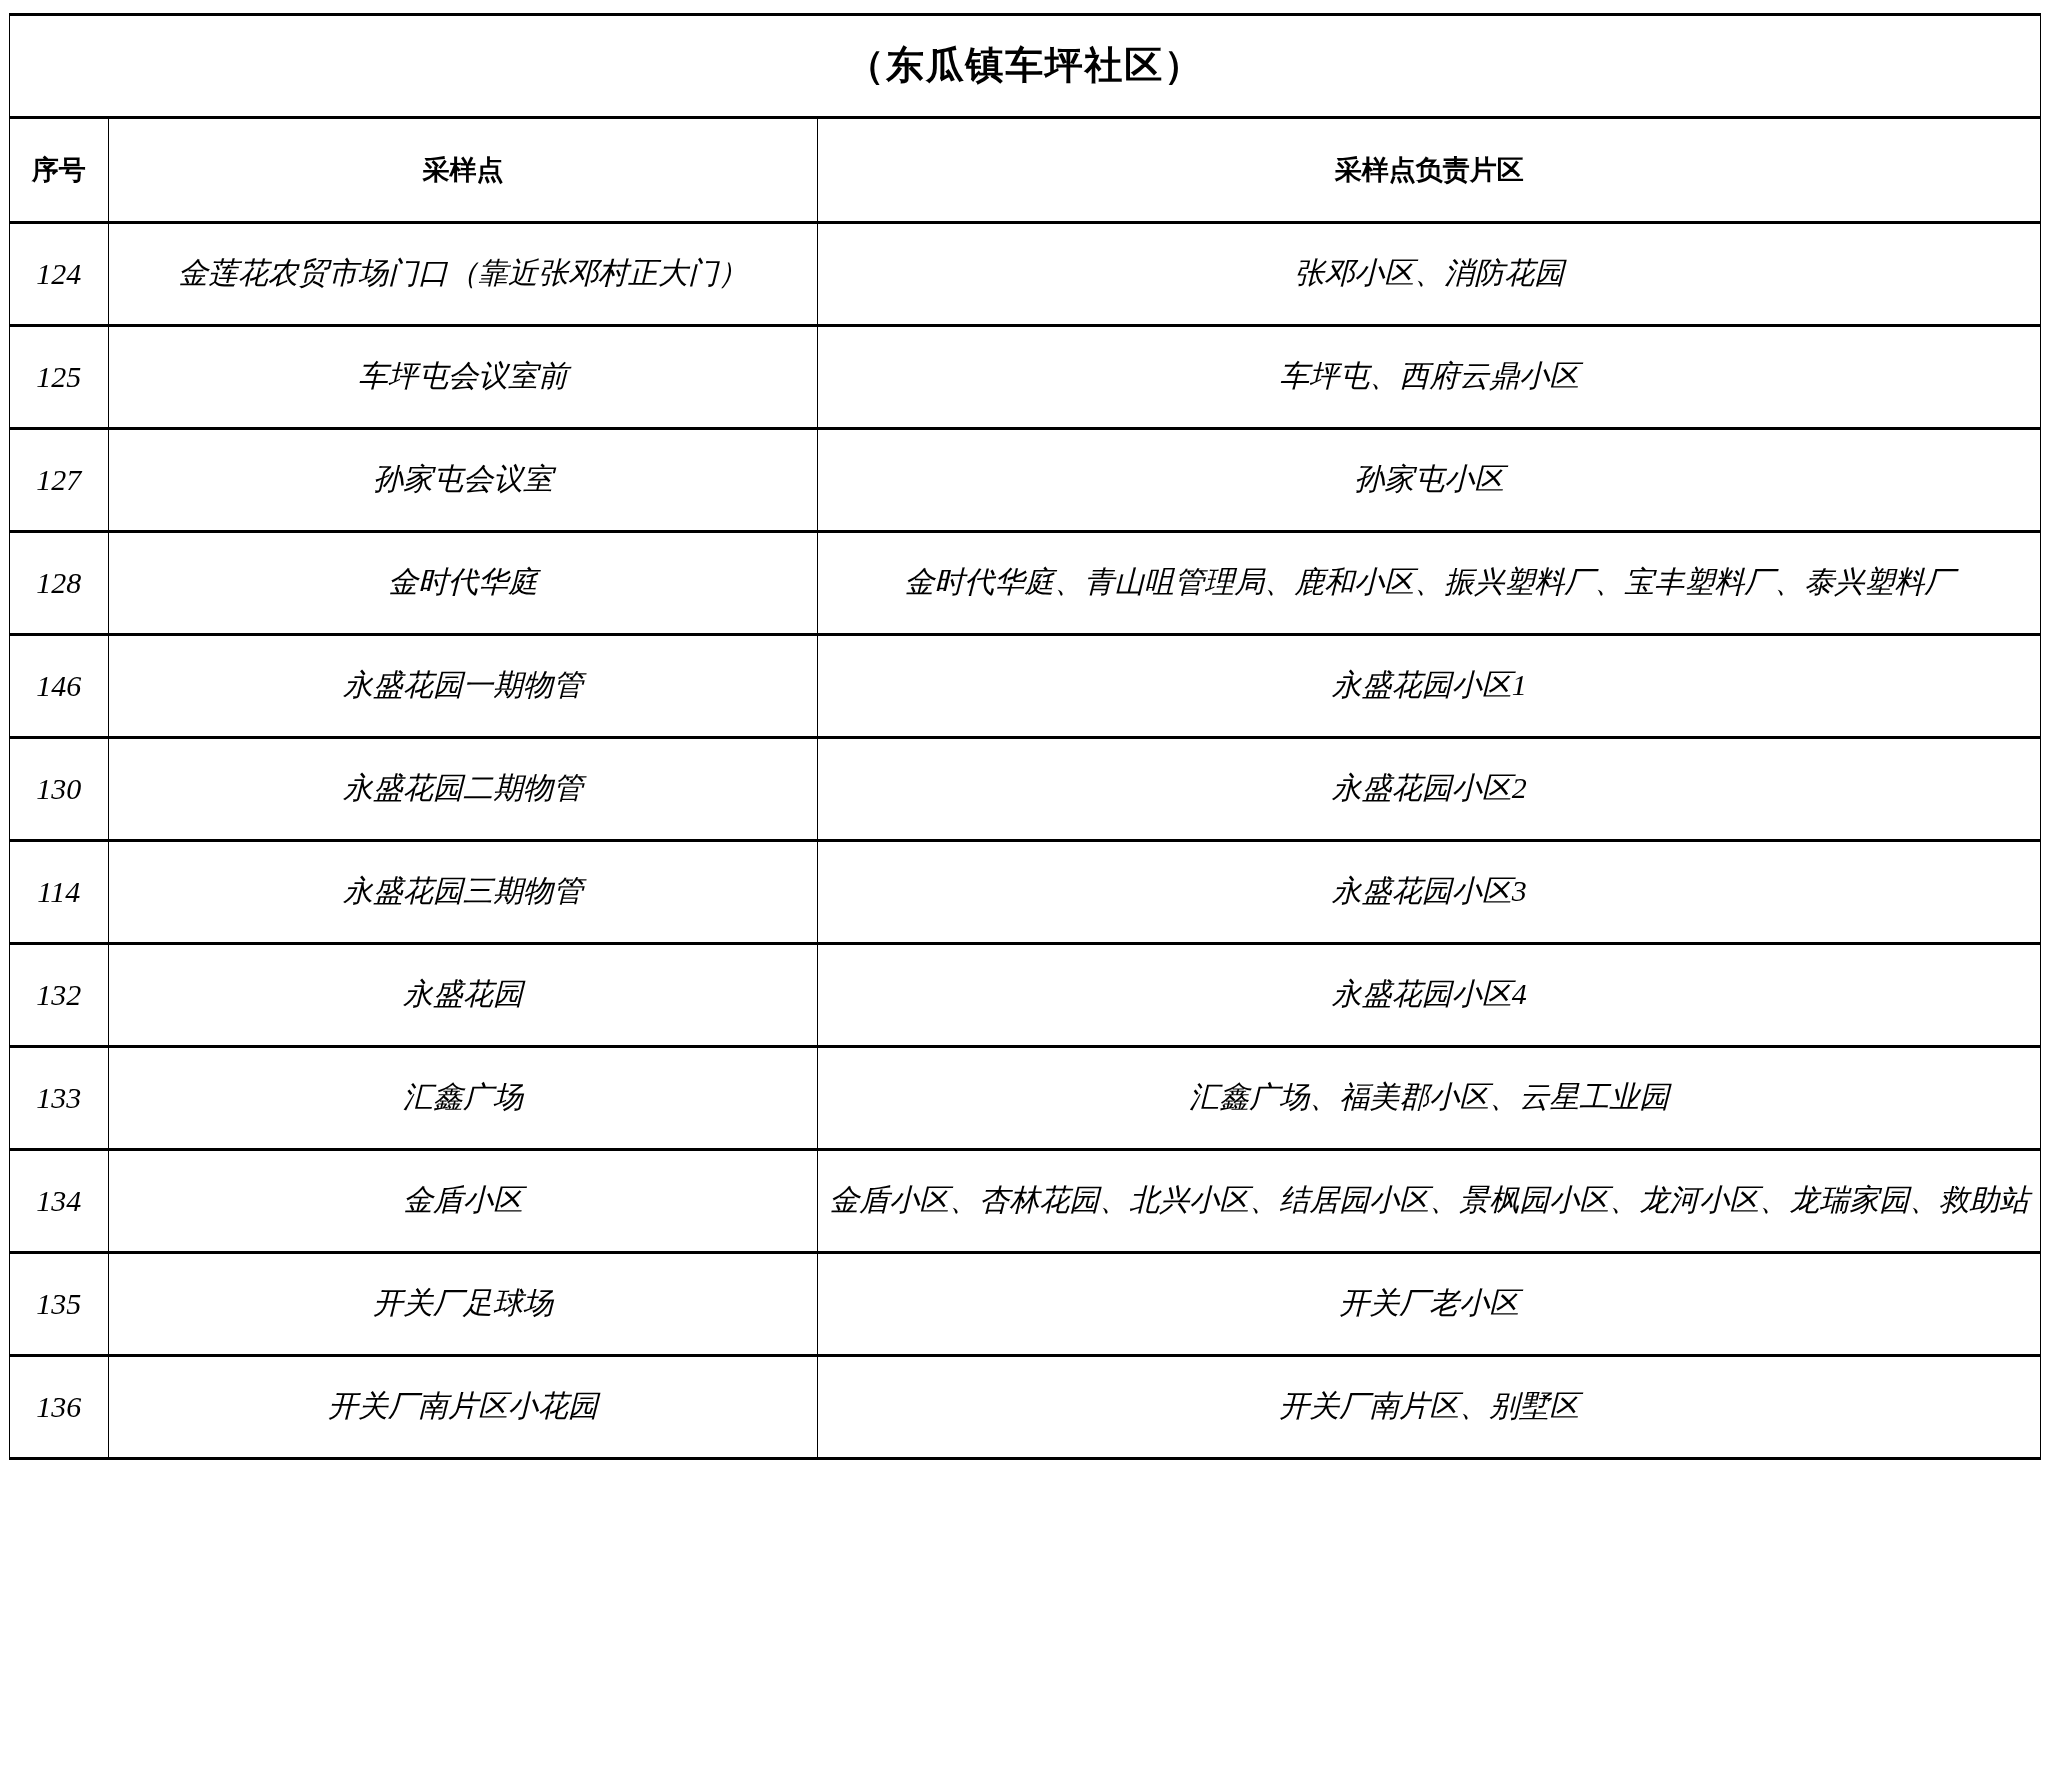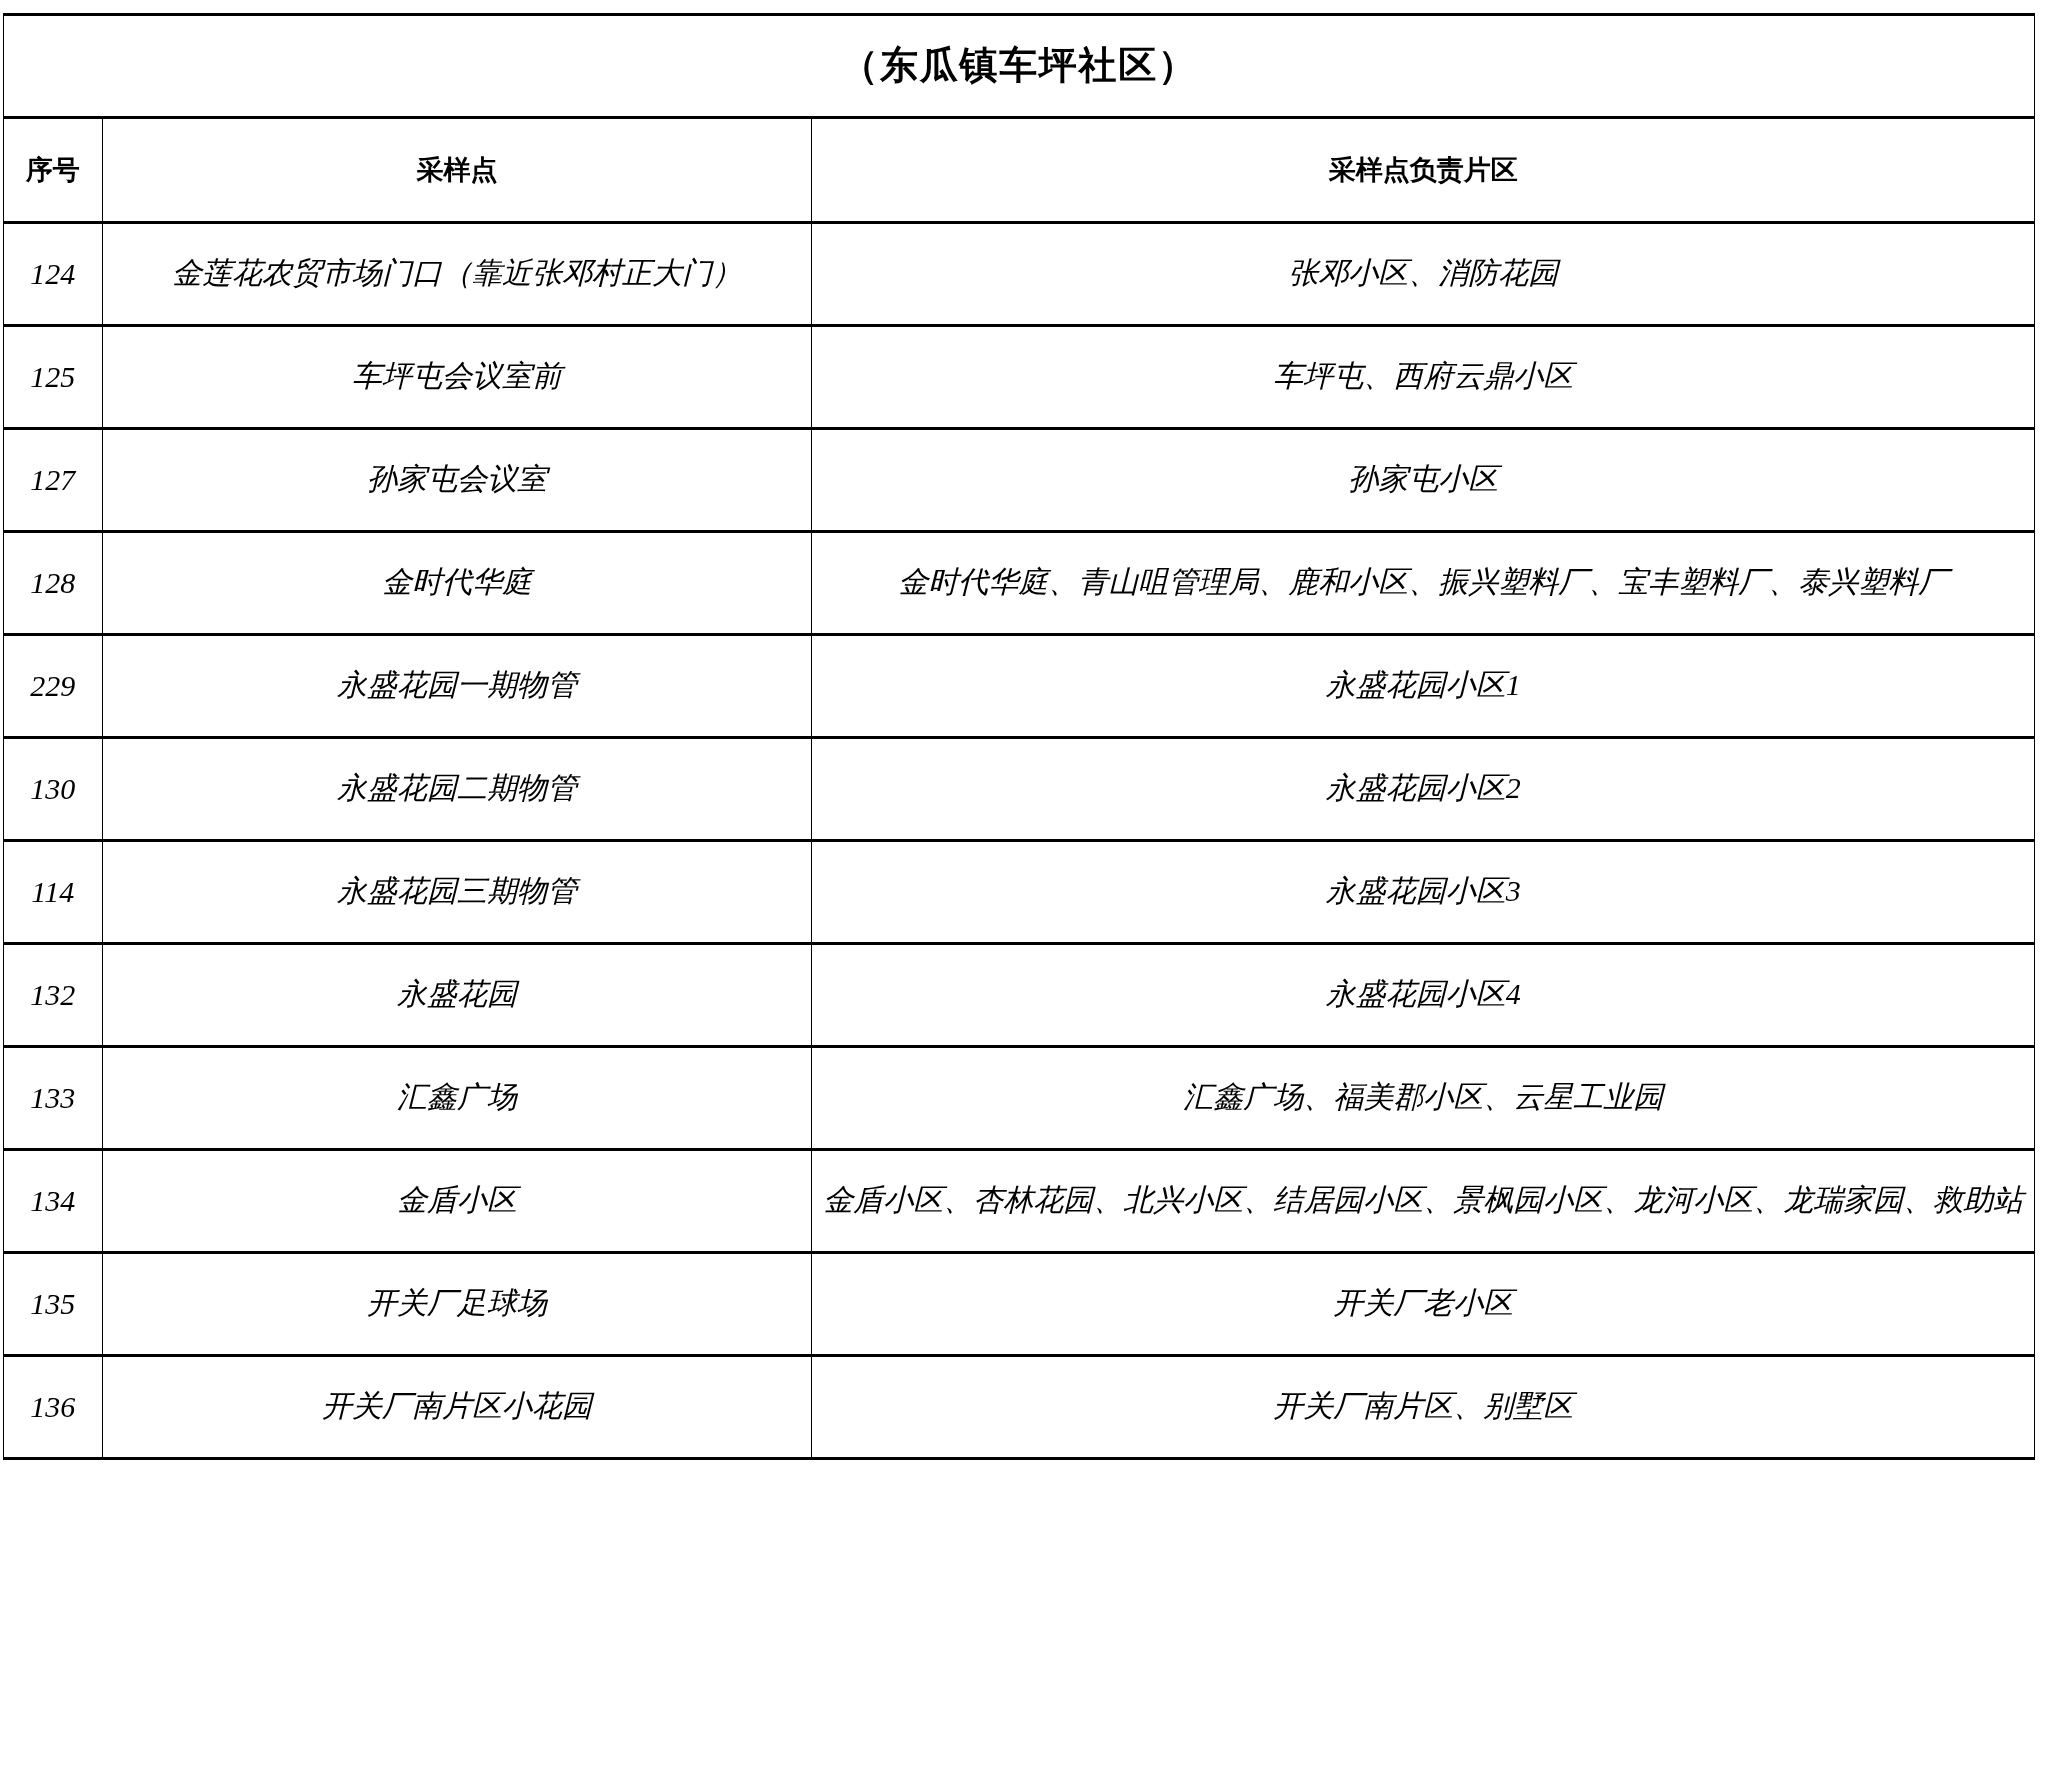--- a/index.html
+++ b/index.html
@@ -7,21 +7,21 @@
     padding: 0;
     background: #ffffff;
     width: 2049px;
     height: 1787px;
     overflow: hidden;
     font-family: "Liberation Serif", "DejaVu Serif", serif;
     color: #000000;
   }
   .sheet {
     position: absolute;
-    left: 3px;
+    left: 9px;
     top: 12.5px;
     width: 2032px;
   }
   table.doc-table {
     border-collapse: collapse;
     width: 100%;
     table-layout: fixed;
   }
   table.doc-table col.c-no    { width: 4.85%; }
   table.doc-table col.c-point { width: 34.95%; }
@@ -96,21 +96,21 @@
     <td>孙家屯小区</td>
   </tr>
 
   <tr class="body-row">
     <td>128</td>
     <td>金时代华庭</td>
     <td>金时代华庭、青山咀管理局、鹿和小区、振兴塑料厂、宝丰塑料厂、泰兴塑料厂</td>
   </tr>
 
   <tr class="body-row">
-    <td>229</td>
+    <td>146</td>
     <td>永盛花园一期物管</td>
     <td>永盛花园小区1</td>
   </tr>
 
   <tr class="body-row">
     <td>130</td>
     <td>永盛花园二期物管</td>
     <td>永盛花园小区2</td>
   </tr>
 

